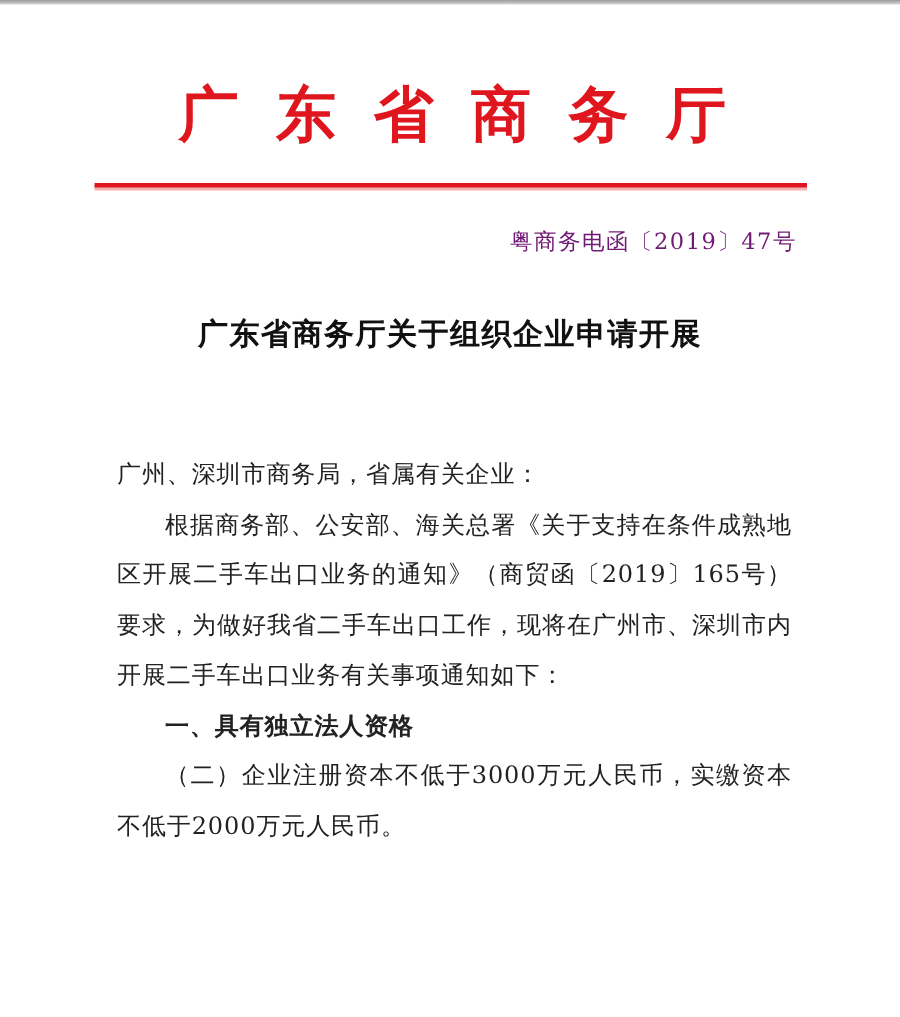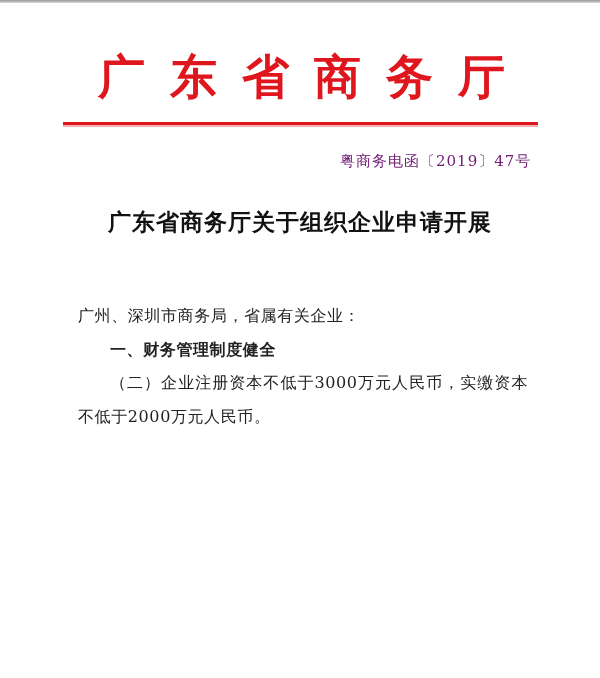--- a/index.html
+++ b/index.html
@@ -13,41 +13,41 @@
     .top-edge {
       position: absolute; left: 0; top: 0; width: 600px; height: 3px;
       background: linear-gradient(#9a9a9a, #d8d8d8);
     }
     .masthead {
       position: absolute; left: 0; top: 52px; width: 600px;
       text-align: center;
       color: #e0161e;
       font-family: "DejaVu Serif", "Liberation Serif", serif;
       font-weight: bold;
-      font-size: 47px;
+      font-size: 40px;
       letter-spacing: 25px;
       line-height: 50px;
       padding-left: 28px;
       box-sizing: border-box;
     }
     .red-rule {
       position: absolute; left: 63px; top: 122px; width: 475px; height: 3px;
       background: #e0161e;
       box-shadow: 0 2px 0 #f3b0b0;
     }
     .doc-number {
       position: absolute; left: 340px; top: 152px;
       font-size: 15px; color: #701a75;
       letter-spacing: 1px;
     }
     .doc-title {
       position: absolute; left: 0; top: 208px; width: 600px;
       text-align: center;
       font-weight: bold;
-      font-size: 23px;
+      font-size: 20px;
       line-height: 28px;
       color: #111;
       letter-spacing: 1px;
     }
     .body-text {
       position: absolute; left: 78px; top: 299px; width: 450px;
       font-size: 16px;
       line-height: 33.5px;
       color: #222;
       letter-spacing: 0.6px;
@@ -65,16 +65,17 @@
 <div class="red-rule"></div>
 
 <div class="doc-number">粤商务电函〔2019〕47号</div>
 
 <div class="doc-title">
   <div>广东省商务厅关于组织企业申请开展</div>
 </div>
 
 <div class="body-text">
   <p>广州、深圳市商务局，省属有关企业：</p>
-  <p class="indent section-heading">一、财务管理制度健全</p>
+  <p class="indent">根据商务部、公安部、海关总署《关于支持在条件成熟地区开展二手车出口业务的通知》（商贸函〔2019〕165号）要求，为做好我省二手车出口工作，现将在广州市、深圳市内开展二手车出口业务有关事项通知如下：</p>
+  <p class="indent section-heading">一、具有独立法人资格</p>
   <p class="indent">（二）企业注册资本不低于3000万元人民币，实缴资本不低于2000万元人民币。</p>
 
 </div>
 
 </body></html>

